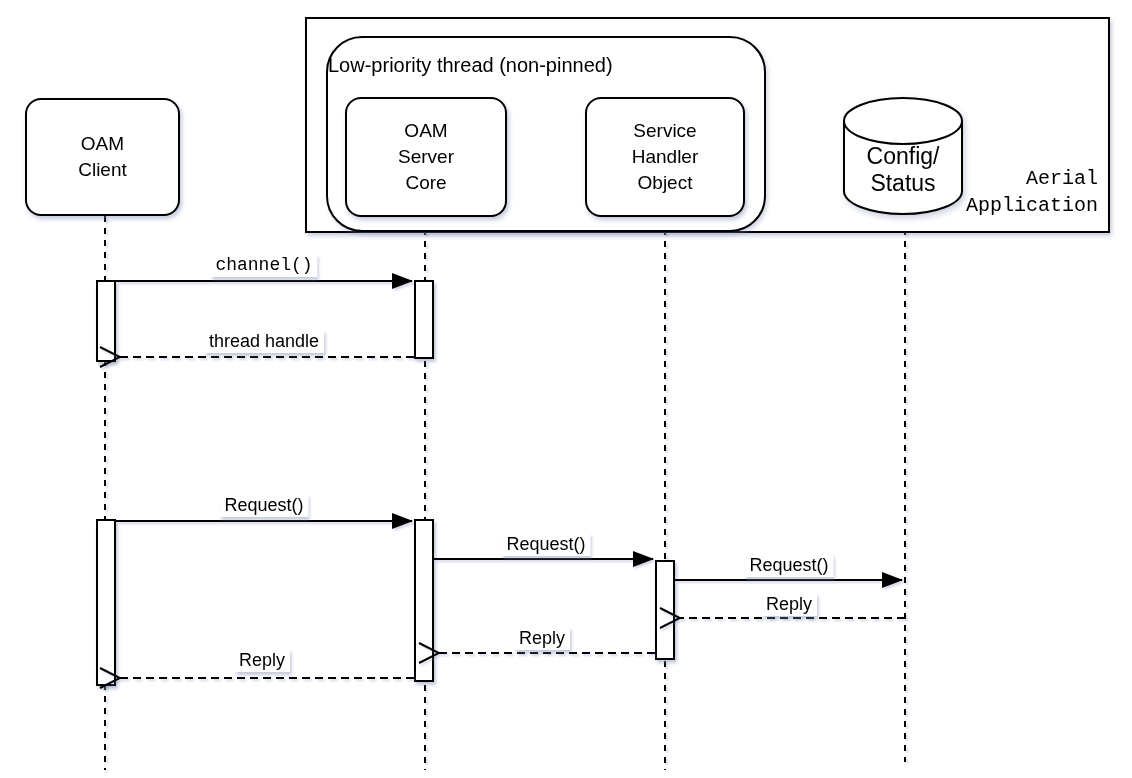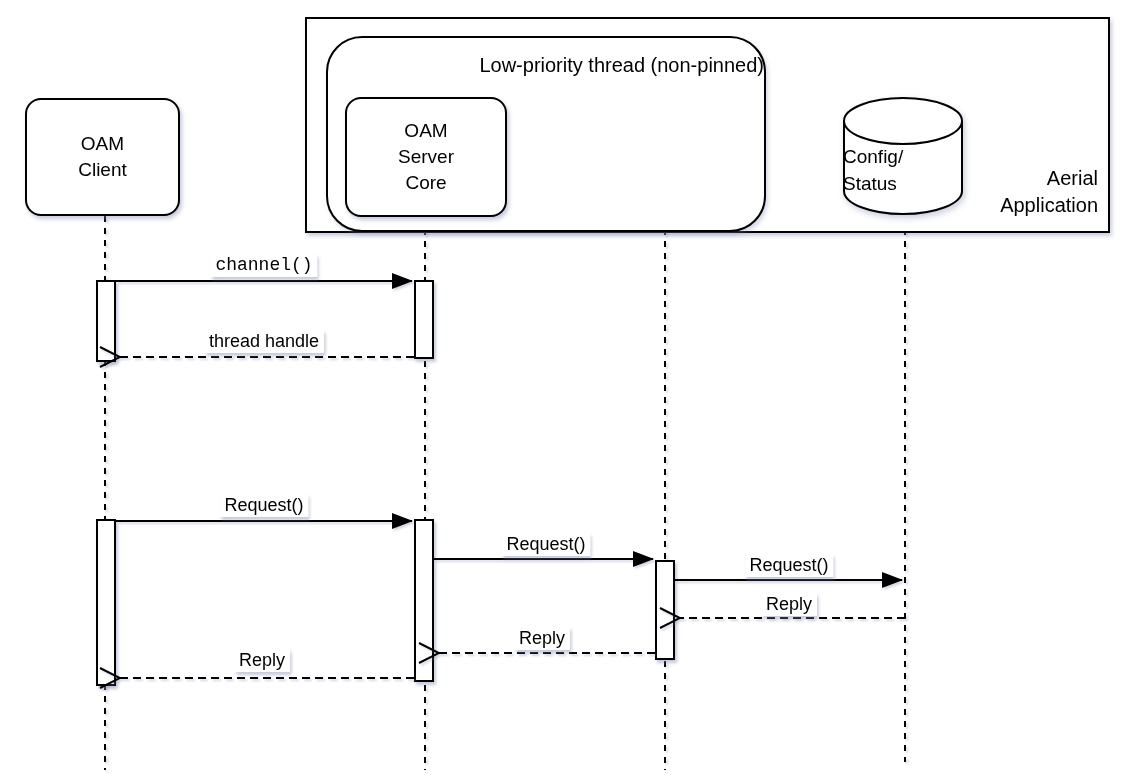--- a/index.html
+++ b/index.html
@@ -19,29 +19,29 @@
   .rounded{border-radius:16px;}
   .frame{
     position:absolute;box-sizing:border-box;background:#fff;border:2.5px solid #000;
     box-shadow:2px 3px 4px rgba(125,135,175,0.40);
   }
   .thread{
     position:absolute;box-sizing:border-box;background:#fff;border:2px solid #000;
     border-radius:36px;box-shadow:2px 3px 4px rgba(125,135,175,0.35);
   }
   .thread-title{
-    position:absolute;left:0;top:16px;width:100%;text-align:right;
+    position:absolute;left:0;top:16px;width:100%;text-align:left;
     font-size:20px;white-space:nowrap;
   }
   .frame-label{
     position:absolute;right:10px;bottom:12px;text-align:right;
-    font-size:20px;line-height:27px;white-space:pre-line;
+    font-size:20px;line-height:27px;white-space:pre-line;font-family:Liberation Mono, monospace;
   }
   .cyl-label{
-    position:absolute;font-size:19px;line-height:27px;white-space:pre-line;
+    position:absolute;text-align:center;font-size:23px;line-height:27px;white-space:pre-line;
   }
   
   .bar{
     position:absolute;box-sizing:border-box;background:#fff;border:2px solid #000;
     box-shadow:2px 3px 3px rgba(125,135,175,0.45);
   }
   
   .msg-label{
     position:absolute;transform:translateX(-50%);background:#fff;padding:0 5px;
     font-size:18px;line-height:23px;white-space:nowrap;
@@ -110,20 +110,25 @@
 
   <div class="node rounded" style="left:25px;top:98px;width:155px;height:118px;">
     <span>OAM
 Client</span>
   </div>
   <div class="node rounded" style="left:345px;top:97px;width:162px;height:120px;">
     <span>OAM
 Server
 Core</span>
   </div>
+  <div class="node rounded" style="left:585px;top:97px;width:160px;height:120px;">
+    <span>Service
+Handler
+Object</span>
+  </div>
 
   <svg style="position:absolute;left:843px;top:97px;overflow:visible;filter:drop-shadow(2px 3px 3px rgba(125,135,175,0.40));" width="120" height="120" viewBox="0 0 120 120">
     <path d="M1,24 L1,94 A59,23 0 0 0 119,94 L119,24" fill="#fff" stroke="#000" stroke-width="2"></path>
     <ellipse cx="60" cy="24" rx="59" ry="23" fill="#fff" stroke="#000" stroke-width="2"></ellipse>
   </svg>
   <div class="cyl-label" style="left:843px;top:143px;width:120px;">Config/
 Status</div>
 
 </div>
 

